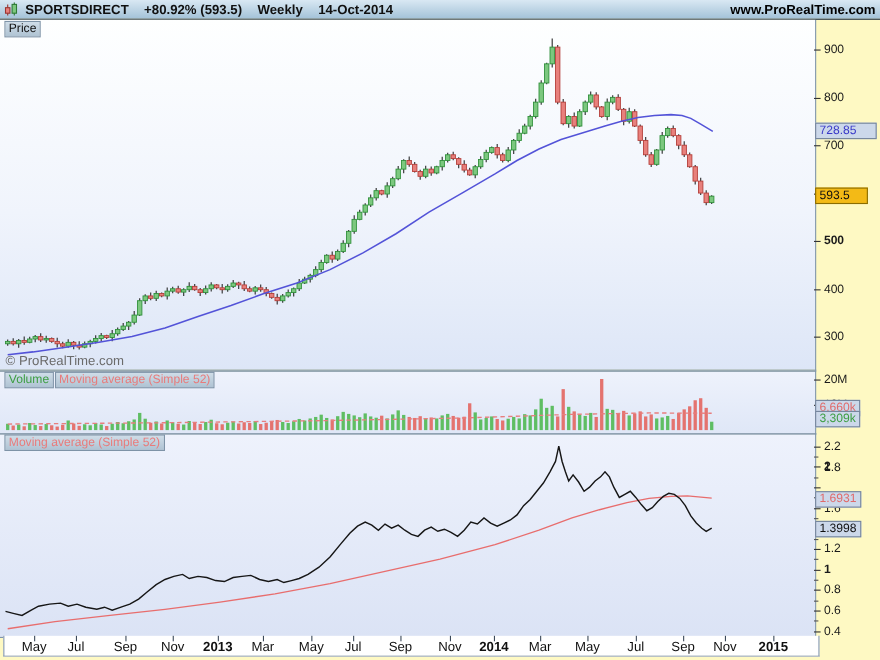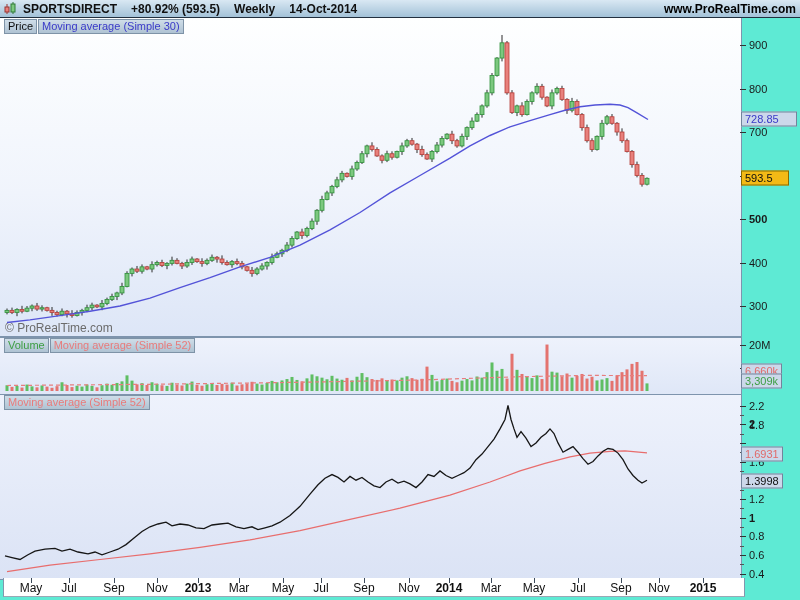--- a/index.html
+++ b/index.html
@@ -1,16 +1,16 @@
 <!DOCTYPE html>
 <html><head>
 <meta charset="utf-8">
 <style>
   html,body{margin:0;padding:0;background:#ffffff;font-family:"Liberation Sans",sans-serif;}
-  #stage{position:relative;width:800px;height:600px;overflow:hidden;background:#5eead4;}
+  #stage{position:relative;width:800px;height:600px;overflow:hidden;background:#fef9c3;}
 
   
   #hdr{position:absolute;left:0;top:0;width:800px;height:17px;
        background:linear-gradient(#d9e8f3,#a3c2d8);border-bottom:1px solid #22303f;
        display:flex;align-items:center;font-size:12px;font-weight:bold;color:#101010;}
   #hdr .seg{margin-right:14px;white-space:nowrap;}
   #hdr-icon{margin:0 6px 0 4px;display:inline-block;line-height:0;}
   #hdr-site{margin-left:auto;margin-right:4px;color:#000;text-decoration:none;}
 
   
@@ -76,21 +76,20 @@
     <span class="seg">14-Oct-2014</span>
     <a id="hdr-site" href="#">www.ProRealTime.com</a>
   </div>
 
   <div id="panel-price" class="panel"></div>
   <div id="panel-vol" class="panel"></div>
   <div id="panel-rs" class="panel"></div>
 
   <div id="chips-price" class="chiprow">
     <span class="chip black">Price</span>
-    <span class="chip blue">Moving average (Simple 30)</span>
   </div>
   <div id="chips-vol" class="chiprow">
     <span class="chip green">Volume</span>
     <span class="chip pink">Moving average (Simple 52)</span>
   </div>
   <div id="chips-rs" class="chiprow">
     <span class="chip pink">Moving average (Simple 52)</span>
   </div>
 
   <div id="watermark">© ProRealTime.com</div>

